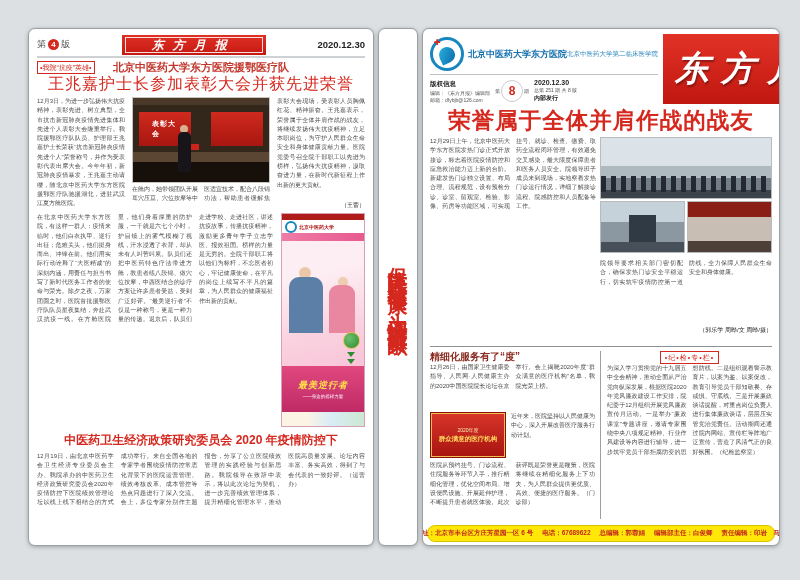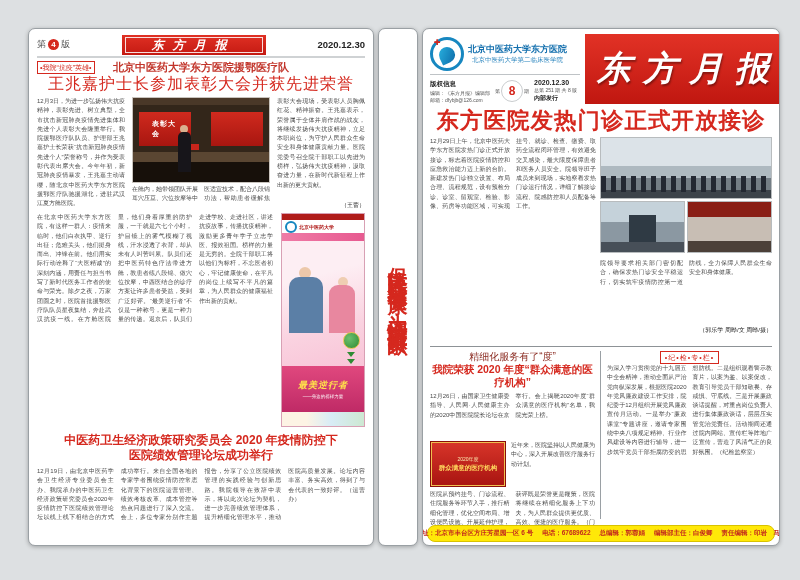--- a/index.html
+++ b/index.html
@@ -79,21 +79,21 @@
 
   
   #right-sheet{left:422px;top:28px;width:358px;height:518px;padding:5px 7px;}
   .mast-row{display:flex;height:70px;}
   .mast-left{flex:0 0 150px;display:flex;flex-direction:column;}
   .logo-row{display:flex;align-items:center;gap:4px;height:40px;}
   .hosp-logo{width:34px;height:34px;border:3px solid #1787c0;border-radius:50%;background:#fff;position:relative;flex:0 0 auto;box-sizing:border-box;}
   .logo-swirl{position:absolute;left:6px;top:7px;width:16px;height:16px;border-radius:50% 50% 50% 4%;
               background:linear-gradient(135deg,#29b2e0,#0c6aa8);transform:rotate(-25deg);}
   .logo-cross{position:absolute;left:1px;top:-2px;color:#d5281e;font-size:8px;font-weight:bold;}
-  .org-names{display:flex;flex-direction:column;justify-content:center;align-items:center;}
+  .org-names{display:flex;flex-direction:row;justify-content:center;}
   .org1{color:#1470ae;font-weight:bold;font-size:9px;line-height:11px;white-space:nowrap;}
   .org2{color:#2a85be;font-size:6.5px;line-height:9px;white-space:nowrap;}
   .info-row{display:flex;align-items:center;gap:5px;border-top:1px solid #bfc3c6;padding-top:3px;height:26px;}
   .info-a{display:flex;flex-direction:column;gap:1px;}
   .info-title{font-weight:bold;font-size:6.5px;color:#222;}
   .info-line{font-size:5px;color:#555;white-space:nowrap;}
   .issue-wrap{display:flex;align-items:center;gap:1px;font-size:5px;color:#555;}
   .issue-circ{width:20px;height:20px;border-radius:50%;border:1px solid #c9ccce;background:#fff;
               color:#d5281e;font-weight:bold;font-size:12px;display:flex;align-items:center;justify-content:center;}
   .info-b{display:flex;flex-direction:column;gap:1px;}
@@ -115,21 +115,21 @@
             background:repeating-linear-gradient(90deg,#232832 0 5px,transparent 5px 10px);}
   .ph-a{background:linear-gradient(180deg,#c5d2da 0 40%,#8b98a2 40% 80%,#474f58 80%);}
   .ph-b{background:linear-gradient(180deg,#8a1f16 0 30%,#c8beb4 30% 78%,#4c4038 78%);}
   .ph-door{position:absolute;left:34%;top:25%;width:32%;height:55%;background:#2f3a44;}
   .r1-under{position:absolute;right:0;top:122px;width:172px;height:64px;column-count:2;column-gap:6px;overflow:hidden;}
   .r1-caption{position:absolute;right:0;top:189px;width:172px;text-align:right;font-size:6px;color:#222;}
   .rule{border-top:1px solid #8d9296;margin:5px 0 4px;}
   .bottom-row{display:flex;height:168px;}
   .b-left{flex:1;padding-right:5px;border-right:1px solid #9aa0a4;box-sizing:border-box;}
   .b-right{flex:1;padding-left:6px;box-sizing:border-box;}
-  .r2h1{text-align:center;color:#8a2a20;font-weight:normal;font-size:10px;line-height:12px;}
+  .r2h1{color:#8a2a20;font-weight:bold;font-size:10px;line-height:12px;}
   .r2h2{text-align:center;color:#d5281e;font-weight:bold;font-size:10.5px;line-height:13px;margin-bottom:3px;}
   .r2body1{column-count:2;column-gap:6px;height:46px;overflow:hidden;}
   .r2mid{display:flex;gap:5px;height:46px;margin:3px 0;}
   .plaque{flex:0 0 74px;background:linear-gradient(180deg,#d8352a,#a81410);box-shadow:inset 0 0 0 1px #f0c050;
           border:1px solid #8a0e0a;display:flex;flex-direction:column;align-items:center;justify-content:center;gap:2px;}
   .plaque-l1{color:#fde9b0;font-size:5px;}
   .plaque-l2{color:#ffd95e;font-weight:bold;font-size:6.5px;text-align:center;line-height:8px;padding:0 3px;}
   .r2side{flex:1;overflow:hidden;}
   .r2body2{column-count:2;column-gap:6px;height:50px;overflow:hidden;}
   .r3tag{width:fit-content;margin:0 auto;border:1px solid #d5281e;color:#d5281e;font-size:7px;
@@ -206,21 +206,20 @@
       <div class="poster-band">
         <span class="poster-title">最美逆行者</span>
         <span class="poster-sub">——身边的榜样力量</span>
       </div>
       <div class="poster-foot"></div>
     </div>
   </div>
 
   <div class="headline3">
     <div>中医药卫生经济政策研究委员会 2020 年疫情防控下</div>
-    <div>医院绩效管理论坛成功举行</div>
   </div>
   <div class="a3body tiny">12月19日，由北京中医药学会卫生经济专业委员会主办、我院承办的中医药卫生经济政策研究委员会2020年疫情防控下医院绩效管理论坛以线上线下相结合的方式成功举行。来自全国各地的专家学者围绕疫情防控常态化背景下的医院运营管理、绩效考核改革、成本管控等热点问题进行了深入交流。会上，多位专家分别作主题报告，分享了公立医院绩效管理的实践经验与创新思路。我院领导在致辞中表示，将以此次论坛为契机，进一步完善绩效管理体系，提升精细化管理水平，推动医院高质量发展。论坛内容丰富、务实高效，得到了与会代表的一致好评。（运营办）</div>
 </div>
 
 <div class="sheet" id="slogan-strip">
   <div class="slogan">
     <span>保障人民群众身体健康</span><span class="gap"></span><span>为疫情防控做贡献</span>
   </div>
 </div>
 
@@ -253,21 +252,21 @@
           <span class="info-total">总第 251 期 共 8 版</span>
           <span class="info-circu">内部发行</span>
         </span>
       </div>
     </div>
     <div class="mast-red">
       <span class="mast-title">东方月报</span>
     </div>
   </div>
 
-  <div class="headline-r1">东方医院发热门诊正式开放接诊</div>
+  <div class="headline-r1">荣誉属于全体并肩作战的战友</div>
 
   <div class="r1">
     <div class="r1-left tiny">12月29日上午，北京中医药大学东方医院发热门诊正式开放接诊，标志着医院疫情防控和应急救治能力迈上新的台阶。新建发热门诊独立设置、布局合理、流程规范，设有预检分诊、诊室、留观室、检验、影像、药房等功能区域，可实现挂号、就诊、检查、缴费、取药全流程闭环管理，有效避免交叉感染，最大限度保障患者和医务人员安全。院领导班子成员来到现场，实地察看发热门诊运行情况，详细了解接诊流程、院感防控和人员配备等工作。</div>
     <div class="r1-photos">
       <div class="ph ph-wide">
         <span class="ph-crowd"></span>
       </div>
       <div class="ph ph-a">
         <span class="ph-door"></span>
       </div>
@@ -275,21 +274,20 @@
     </div>
     <div class="r1-under tiny">院领导要求相关部门密切配合，确保发热门诊安全平稳运行，切实筑牢疫情防控第一道防线，全力保障人民群众生命安全和身体健康。</div>
     <div class="r1-caption">（郭乐学 周晔/文 周晔/摄）</div>
   </div>
 
   <div class="rule"></div>
 
   <div class="bottom-row">
     <div class="b-left">
       <div class="r2h1">精细化服务有了“度”</div>
-      <div class="r2h2">我院荣获 2020 年度“群众满意的医疗机构”</div>
       <div class="r2body1 tiny">12月26日，由国家卫生健康委指导、人民网·人民健康主办的2020中国医院院长论坛在京举行。会上揭晓2020年度“群众满意的医疗机构”名单，我院光荣上榜。</div>
       <div class="r2mid">
         <div class="plaque">
           <span class="plaque-l1">2020年度</span>
           <span class="plaque-l2">群众满意的医疗机构</span>
         </div>
         <div class="r2side tiny">近年来，医院坚持以人民健康为中心，深入开展改善医疗服务行动计划。</div>
       </div>
       <div class="r2body2 tiny">医院从预约挂号、门诊流程、住院服务等环节入手，推行精细化管理，优化空间布局、增设便民设施、开展延伸护理，不断提升患者就医体验。此次获评既是荣誉更是鞭策，医院将继续在精细化服务上下功夫，为人民群众提供更优质、高效、便捷的医疗服务。（门诊部）</div>
     </div>

